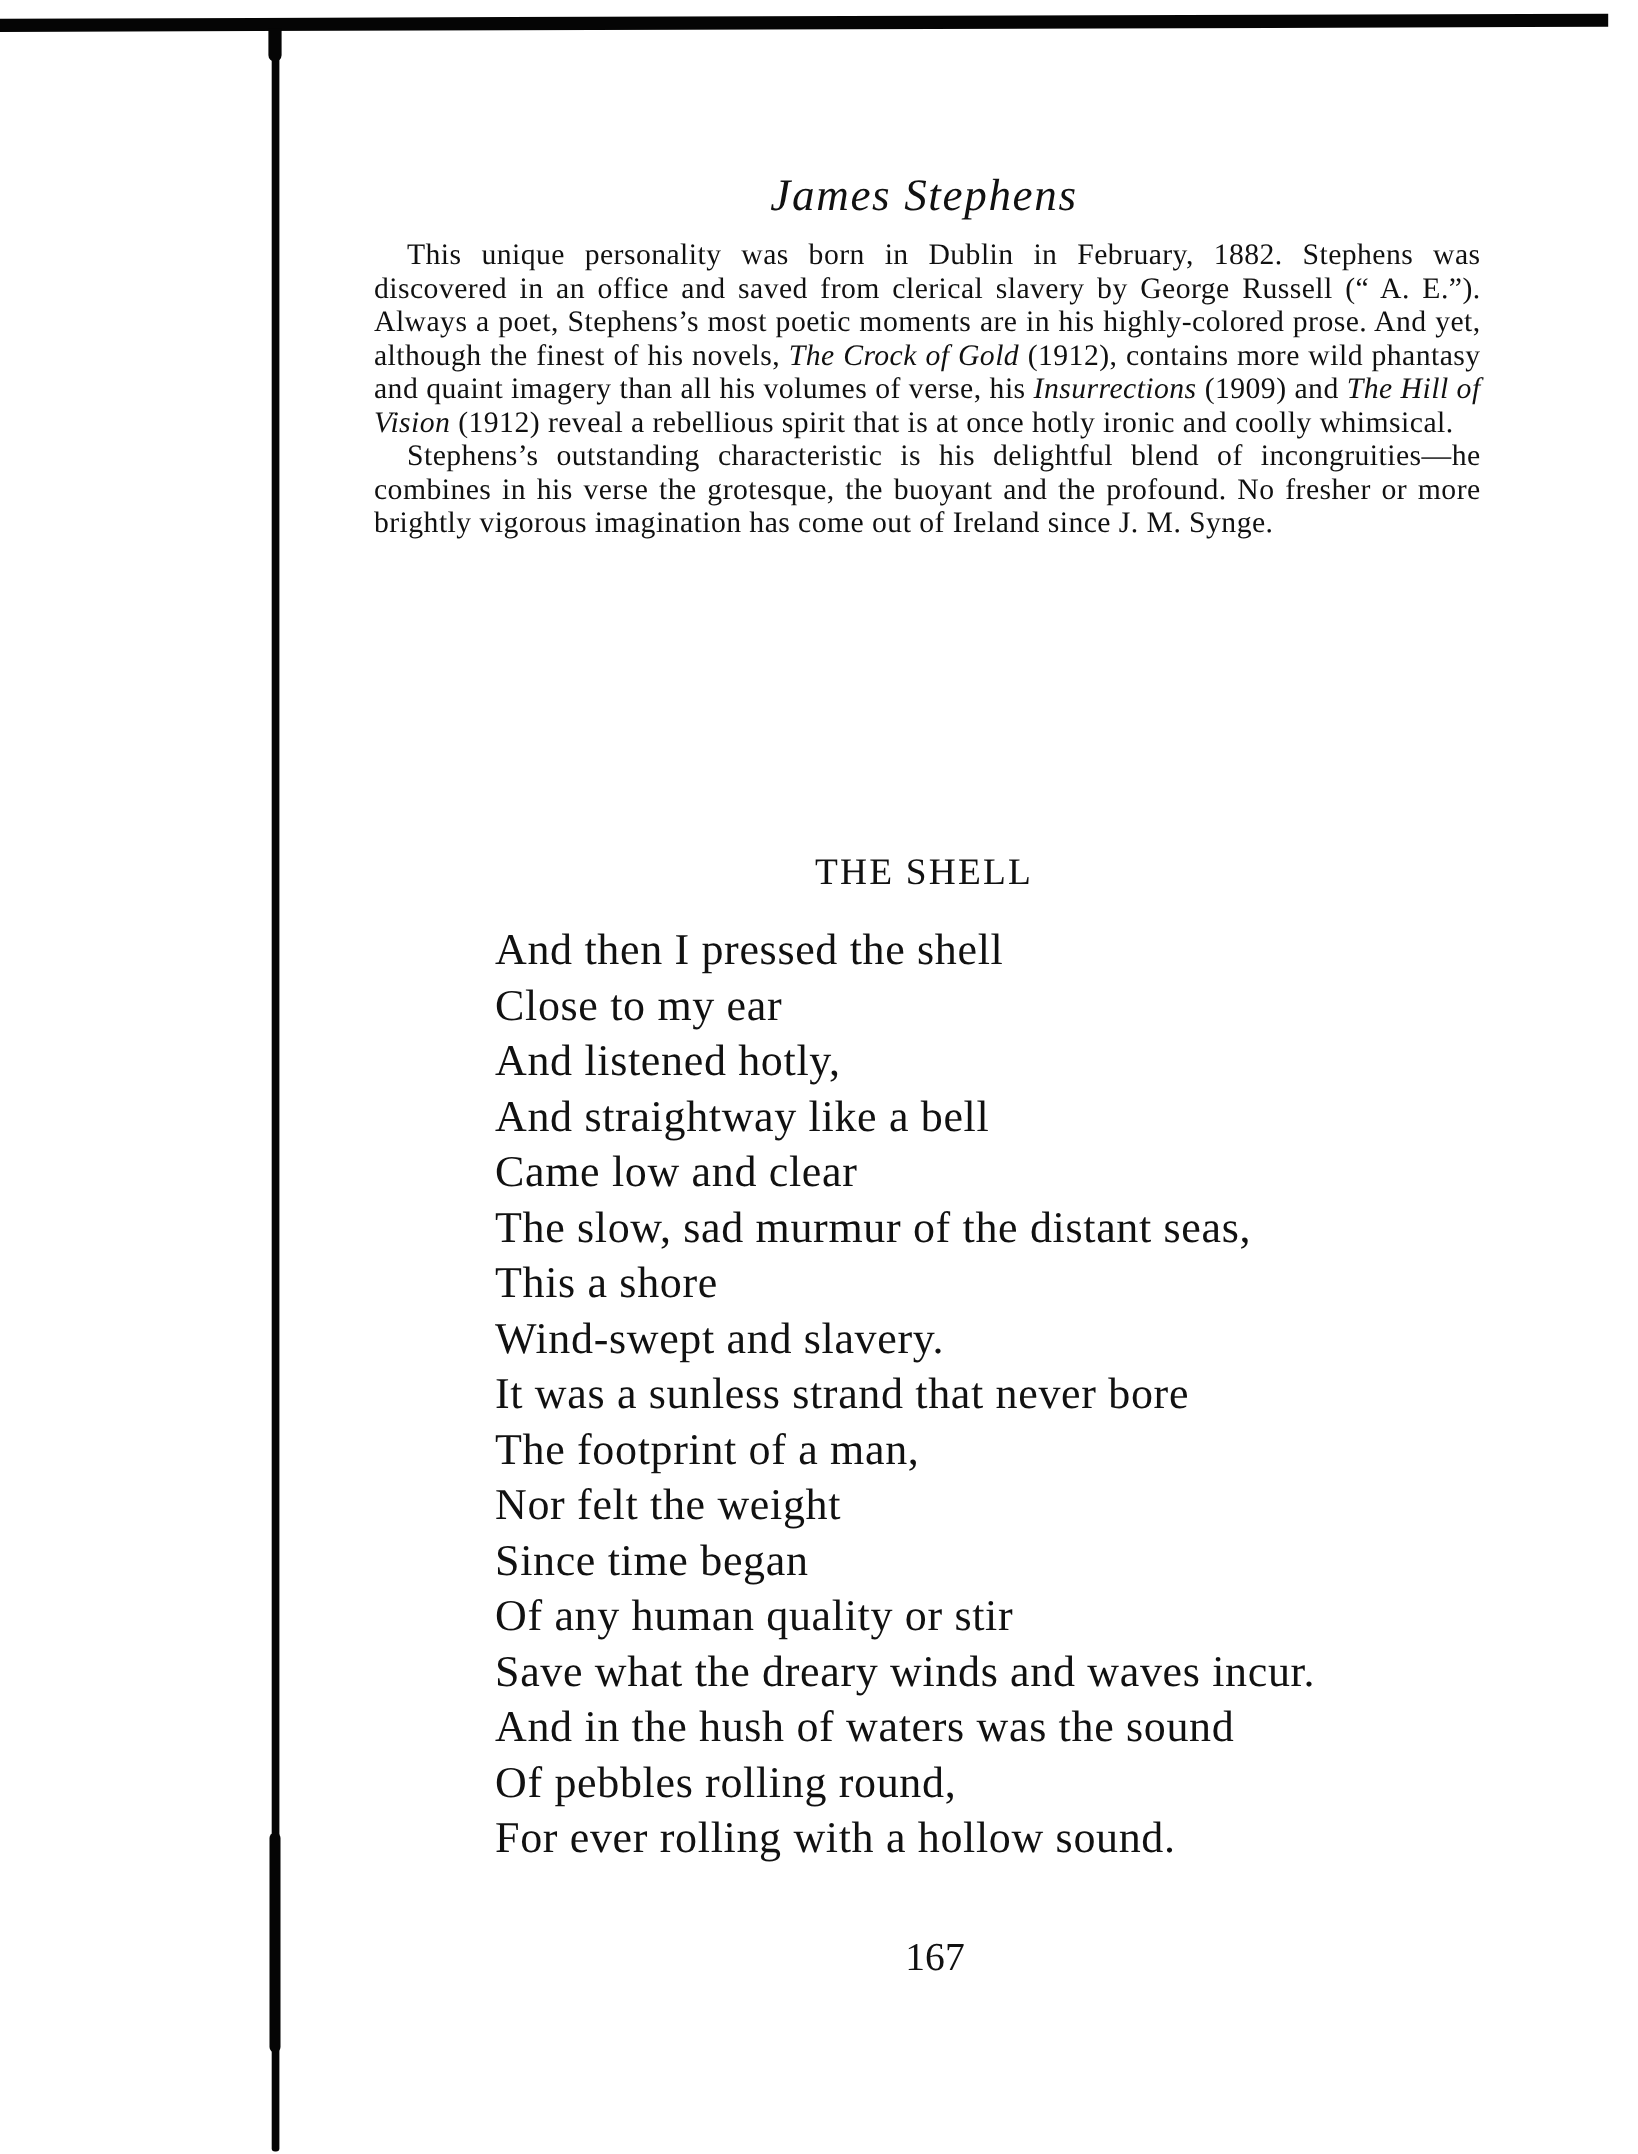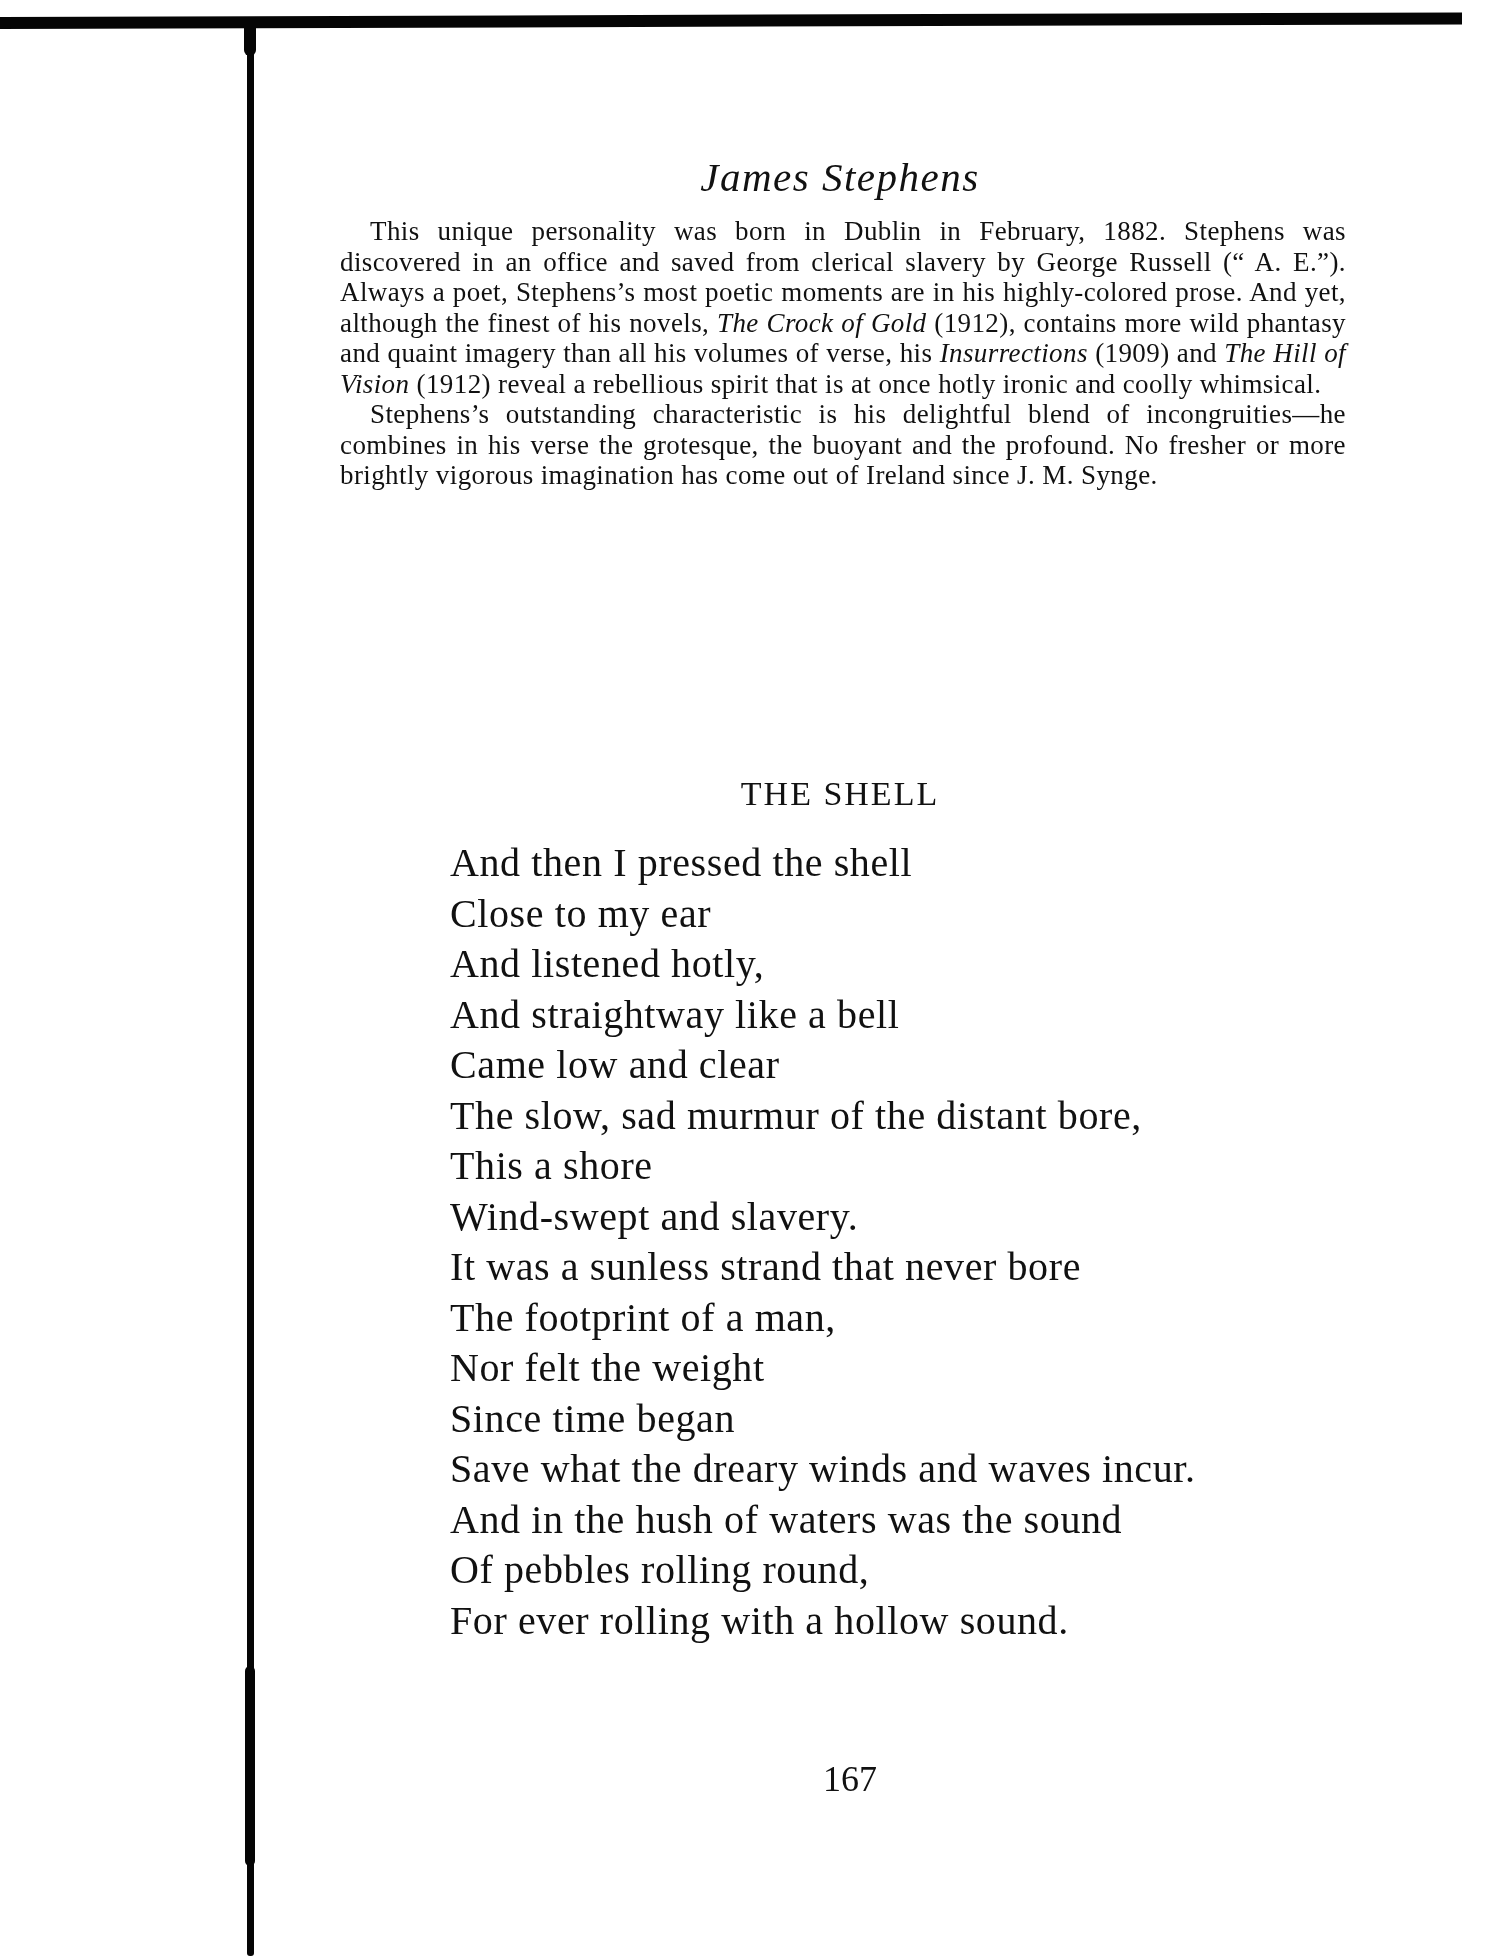--- a/index.html
+++ b/index.html
@@ -138,26 +138,27 @@
 </div>
 
 <h2 class="poem-title">THE SHELL</h2>
 
 <ul class="poem">
   <li>And then I pressed the shell</li>
   <li>Close to my ear</li>
   <li>And listened hotly,</li>
   <li>And straightway like a bell</li>
   <li>Came low and clear</li>
-  <li>The slow, sad murmur of the distant bore,</li>
+  <li>The slow, sad murmur of the distant seas,</li>
   <li>This a shore</li>
   <li>Wind-swept and slavery.</li>
   <li>It was a sunless strand that never bore</li>
   <li>The footprint of a man,</li>
   <li>Nor felt the weight</li>
   <li>Since time began</li>
+  <li>Of any human quality or stir</li>
   <li>Save what the dreary winds and waves incur.</li>
   <li>And in the hush of waters was the sound</li>
   <li>Of pebbles rolling round,</li>
   <li>For ever rolling with a hollow sound.</li>
 </ul>
 
 <div class="page-number">167</div>
 
 </body></html>

